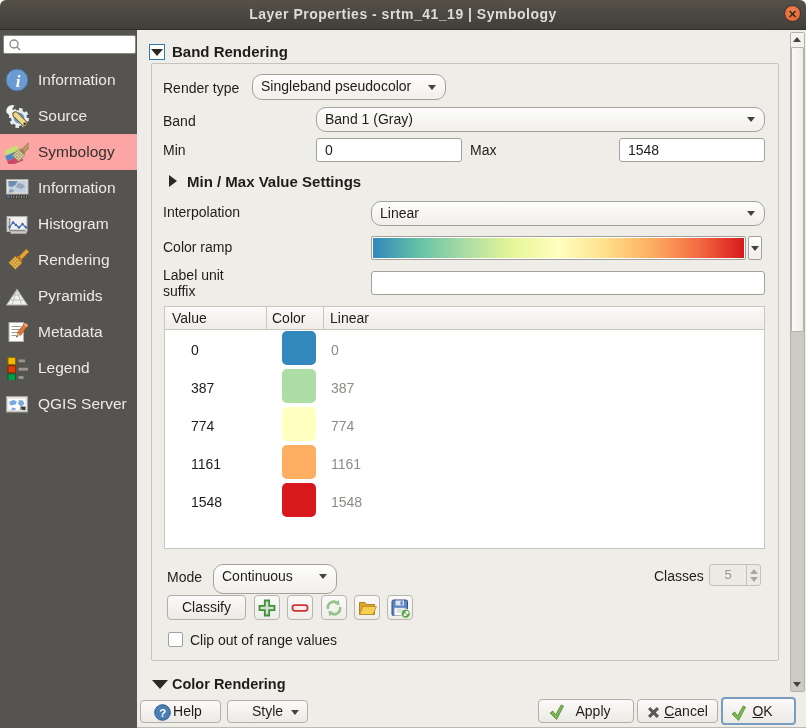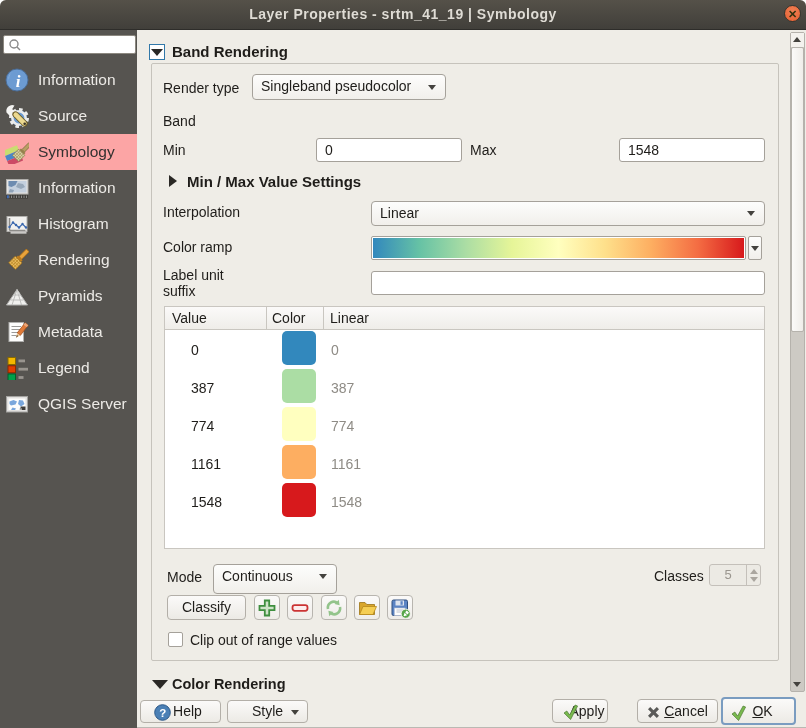--- a/index.html
+++ b/index.html
@@ -24,21 +24,21 @@
 .sitem .txt { position:absolute; left:38px; top:0; line-height:36px; }
 .sitem.sel { background:#fca5a5; color:#333130; }
 .sicon { position:absolute; left:5px; top:6px; width:24px; height:24px; }
 
 #content { position:absolute; left:137px; top:30px; width:669px; height:698px; background:#efede7; }
 .lb { position:absolute; font-size:14px; color:#1f1d1a; white-space:nowrap; }
 .bold { font-weight:bold; }
 .in { position:absolute; background:#fff; border:1px solid #a5a19a; border-radius:3px;
   font-size:14px; color:#1f1d1a; line-height:23px; padding-left:8px; }
 .dd { position:absolute; background:linear-gradient(#fdfdfc,#f1efeb);
-  border:1px solid #a5a19a; border-radius:4px; font-size:14px; color:#1f1d1a;
+  border:1px solid #a5a19a; border-radius:10px; font-size:14px; color:#1f1d1a;
   line-height:23px; padding-left:8px; }
 .dar { position:absolute; width:0; height:0; border-left:4px solid transparent;
   border-right:4px solid transparent; border-top:5px solid #44423e; }
 .groupbox { position:absolute; border:1px solid #c6c3bc; border-radius:2px; }
 .tri-r { position:absolute; width:0; height:0; border-top:6.5px solid transparent;
   border-bottom:6.5px solid transparent; border-left:8.5px solid #2a2825; }
 .tri-d { position:absolute; width:0; height:0; border-left:6px solid transparent;
   border-right:6px solid transparent; border-top:7px solid #2a2825; }
 
 .btn { position:absolute; background:linear-gradient(#fbfaf9,#eceae5);
@@ -206,20 +206,22 @@
       <span class="tri-d" style="left:1px;top:4px"></span>
     </div>
     <div class="lb bold" style="left:35px;top:13px;font-size:15px">Band Rendering</div>
     <div class="groupbox" style="left:14px;top:33px;width:628px;height:598px"></div>
 
     <div class="lb" style="left:26px;top:50px">Render type</div>
     <div class="dd" style="left:115px;top:44px;width:194px;height:26px">Singleband pseudocolor
       <span class="dar" style="right:9px;top:10px"></span></div>
 
     <div class="lb" style="left:26px;top:83px">Band</div>
+    <div class="dd" style="left:179px;top:77px;width:449px;height:25px">Band 1 (Gray)
+      <span class="dar" style="right:9px;top:9px"></span></div>
 
     <div class="lb" style="left:26px;top:112px">Min</div>
     <div class="in" style="left:179px;top:108px;width:146px;height:24px">0</div>
     <div class="lb" style="left:333px;top:112px">Max</div>
     <div class="in" style="left:482px;top:108px;width:146px;height:24px">1548</div>
 
     <span class="tri-r" style="left:32px;top:145px"></span>
     <div class="lb bold" style="left:50px;top:143px;font-size:15px">Min / Max Value Settings</div>
 
     <div class="lb" style="left:26px;top:174px">Interpolation</div>
@@ -329,21 +331,21 @@
 
   <div id="bbar">
     <div class="btn" style="left:3px;top:8px;width:81px;height:23px;line-height:21px;padding-left:14px">
       <svg width="17" height="17" style="position:absolute;left:13px;top:3px" viewBox="0 0 17 17">
         <circle cx="8.5" cy="8.5" r="7.8" fill="#4a7fb5" stroke="#2e5a8a" stroke-width="1"></circle>
         <path d="M4 5 a6.5 6.5 0 0 1 5 -2.8 a7 7 0 0 0 -6 6 z" fill="#7aa3cc"></path>
         <text x="8.7" y="13" font-size="11.5" font-weight="bold" font-family="Liberation Sans" fill="#fff" text-anchor="middle">?</text>
       </svg>Help</div>
     <div class="btn" style="left:90px;top:8px;width:81px;height:23px;line-height:21px">Style
       <span class="dar" style="right:8px;top:9px"></span></div>
-    <div class="btn" style="left:415px;top:7px;width:56px;height:24px;line-height:22px;padding-left:14px">
+    <div class="btn" style="left:401px;top:7px;width:96px;height:24px;line-height:22px;padding-left:14px">
       <svg width="17" height="17" style="position:absolute;left:9px;top:4px" viewBox="0 0 17 17">
         <path d="M2 9 l2.8-2 2.8 4 5.5-10 2.5 1 -7 13.5 z" fill="#79b94e" stroke="#4e7a33" stroke-width="0.7"></path>
       </svg>Apply</div>
     <div class="btn" style="left:500px;top:7px;width:81px;height:24px;line-height:22px;padding-left:17px">
       <svg width="15" height="15" style="position:absolute;left:8px;top:5px" viewBox="0 0 15 15">
         <path d="M2 4.2 L4.2 2 L7.5 5.3 L10.8 2 L13 4.2 L9.7 7.5 L13 10.8 L10.8 13 L7.5 9.7 L4.2 13 L2 10.8 L5.3 7.5 Z" fill="#5a5a58"></path>
       </svg><u>C</u>ancel</div>
     <div class="btn" style="left:584px;top:5px;width:75px;height:28px;line-height:24px;padding-left:8px;border:2px solid #7a9cc0">
       <svg width="17" height="17" style="position:absolute;left:7px;top:6px" viewBox="0 0 17 17">
         <path d="M2 9 l2.8-2 2.8 4 5.5-10 2.5 1 -7 13.5 z" fill="#79b94e" stroke="#4e7a33" stroke-width="0.7"></path>

